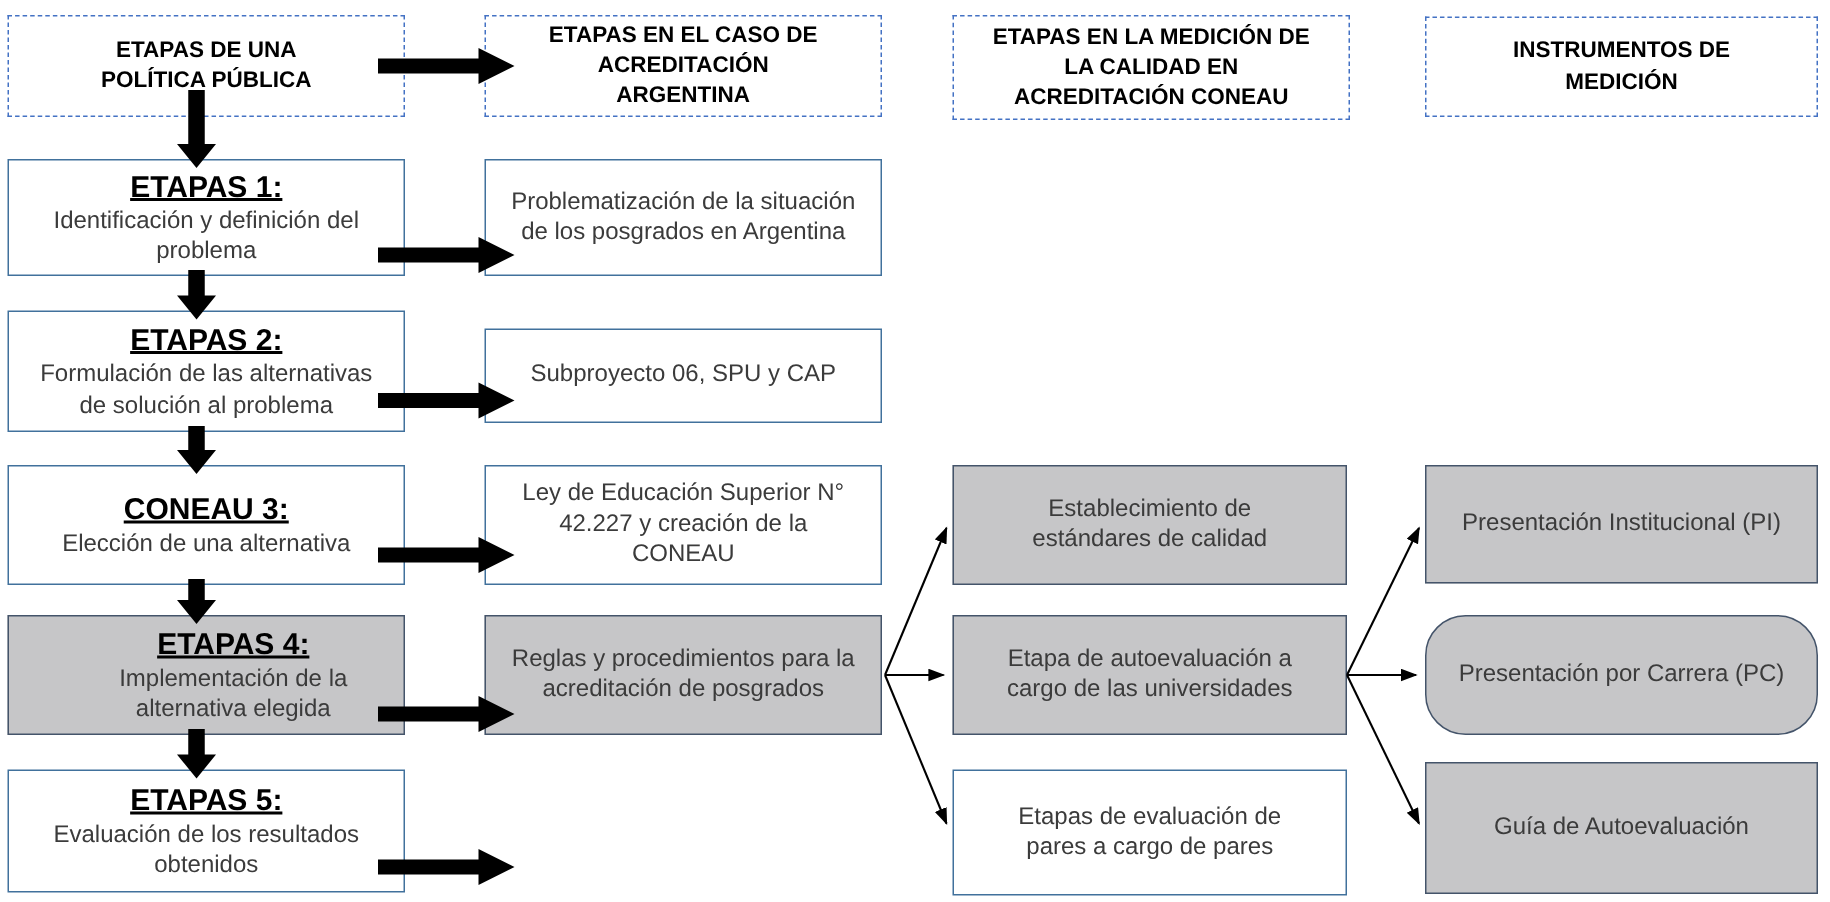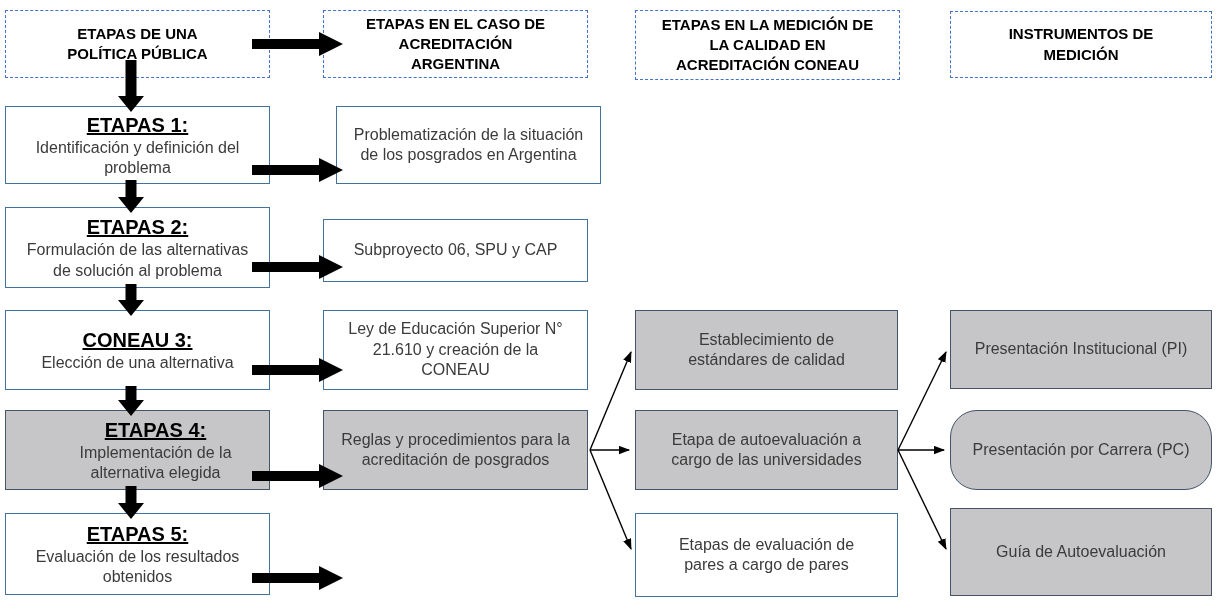--- a/index.html
+++ b/index.html
@@ -70,28 +70,28 @@
   </div>
   <div class="box gray" style="left:5px; top:410px; width:265px; height:80px;padding-left:44px;">
     <span class="stage-title">ETAPAS 4:</span>
     <span class="body-text mw175">Implementación de la alternativa elegida</span>
   </div>
   <div class="box solid" style="left:5px; top:513px; width:265px; height:82px;">
     <span class="stage-title">ETAPAS 5:</span>
     <span class="body-text mw225">Evaluación de los resultados obtenidos</span>
   </div>
 
-  <div class="box solid" style="left:336px; top:106px; width:265px; height:78px;text-align:center;">
+  <div class="box solid" style="left:323px; top:106px; width:265px; height:78px;text-align:center;">
     <span class="body-text mw230">Problematización de la situación de los posgrados en Argentina</span>
   </div>
   <div class="box solid" style="left:323px; top:207px; width:265px; height:63px;margin-top:12px;">
     <span class="body-text">Subproyecto 06, SPU y CAP</span>
   </div>
   <div class="box solid" style="left:323px; top:310px; width:265px; height:80px;">
-    <span class="body-text mw225">Ley de Educación Superior N° 21.610 y creación de la CONEAU</span>
+    <span class="body-text mw225">Ley de Educación Superior N° 42.227 y creación de la CONEAU</span>
   </div>
   <div class="box gray" style="left:323px; top:410px; width:265px; height:80px;">
     <span class="body-text mw230">Reglas y procedimientos para la acreditación de posgrados</span>
   </div>
 
   <div class="box gray" style="left:635px; top:310px; width:263px; height:80px;">
     <span class="body-text mw180">Establecimiento de estándares de calidad</span>
   </div>
   <div class="box gray" style="left:635px; top:410px; width:263px; height:80px;">
     <span class="body-text mw210">Etapa de autoevaluación a cargo de las universidades</span>

